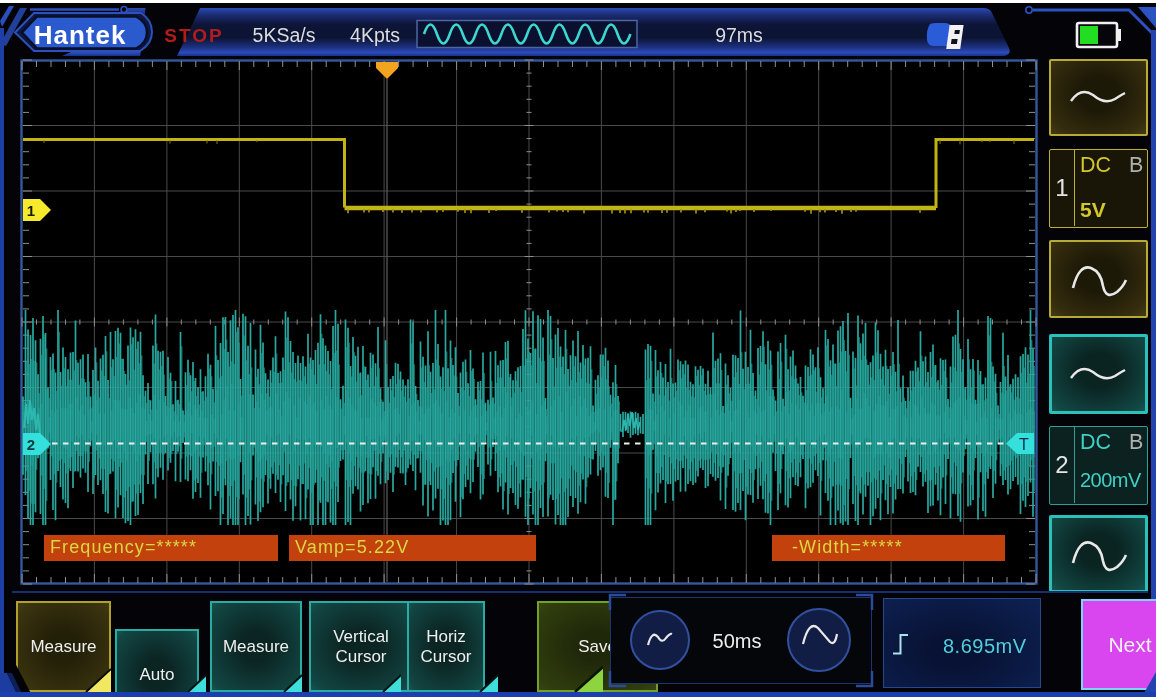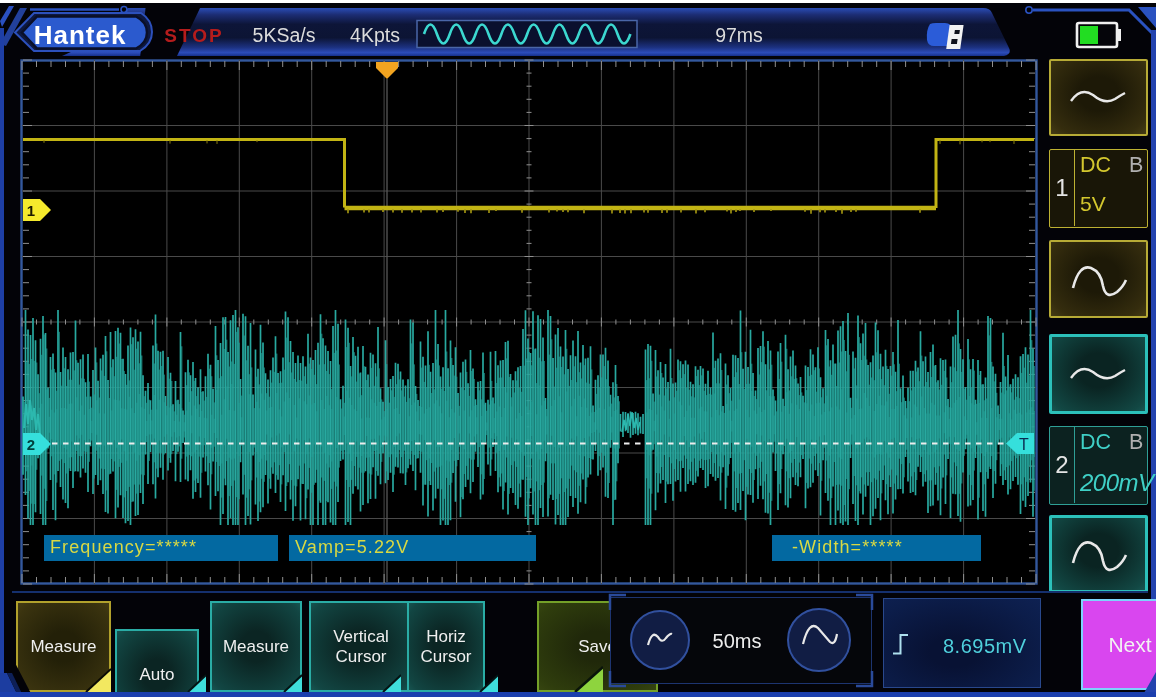--- a/index.html
+++ b/index.html
@@ -1,18 +1,18 @@
 <!DOCTYPE html>
 <html><head><meta charset="utf-8">
 <style>
   html,body{margin:0;padding:0;background:#fff;}
   *{box-sizing:border-box;font-family:"Liberation Sans",sans-serif;}
   #scr{position:relative;width:1156px;height:700px;background:#030308;overflow:hidden;}
   .abs{position:absolute;}
-  .mbox{position:absolute;top:535px;height:26px;background:#0369a1;color:#d9d943;
+  .mbox{position:absolute;top:535px;height:26px;background:#c2410c;color:#d9d943;
         font-size:18px;line-height:25px;padding-left:6px;letter-spacing:1.1px;}
   .sbtn{position:absolute;left:1049px;width:99px;border-radius:2px;}
   .ybtn{background:radial-gradient(ellipse at 50% 45%, #1d1907 30%, #352d0e 82%, #453c14);border:2px solid #b7ab36;}
   .tbtn{background:radial-gradient(ellipse at 50% 45%, #0a2422 30%, #124844 88%, #175652);border:3px solid #2cc0ba;}
   .bbtn{position:absolute;top:601px;height:91px;color:#efefef;font-size:17px;text-align:center;
         display:flex;align-items:center;justify-content:center;line-height:20px;}
   .tealb{background:radial-gradient(ellipse at 50% 50%, #0b2523 25%, #124643 88%, #175450);border:2px solid #2aaca5;}
 </style></head>
 <body>
 <div id="scr">
@@ -81,48 +81,48 @@
   <path d="M23,199 L40,199 L51,210 L40,221 L23,221 Z" fill="#f5ea2c"></path>
   <text x="31" y="216" text-anchor="middle" font-size="15" font-weight="bold" fill="#1a1a00">1</text>
   <path d="M23,433 L40,433 L51,444 L40,455 L23,455 Z" fill="#35dfdc"></path>
   <text x="31" y="450" text-anchor="middle" font-size="15" font-weight="bold" fill="#00403c">2</text>
   <path d="M1034,433 L1017,433 L1006,443.5 L1017,454 L1034,454 Z" fill="#35dfdc"></path>
   <text x="1024" y="450" text-anchor="middle" font-size="16" fill="#0a2a50">T</text>
 </svg>
 
 <div class="mbox" style="left:44px;width:234px;">Frequency=*****</div>
 <div class="mbox" style="left:289px;width:247px;">Vamp=5.22V</div>
-<div class="mbox" style="left:772px;width:209px;padding-left:20px;">-Width=*****</div>
+<div class="mbox" style="left:772px;width:233px;padding-left:20px;">-Width=*****</div>
 
 <div class="sbtn ybtn" style="top:59px;height:77px;">
   <svg width="95" height="73" viewBox="0 0 95 73">
         <path d="M20,40 Q30,26 42,34 Q54,44 64,38 Q70,34 74,32" fill="none" stroke="#e8e8e8" stroke-width="2.4"></path>
       </svg>
 </div>
 <div class="sbtn" style="top:149px;height:79px;background:#191607;border:1.5px solid #bdb132;color:#d3c72e;">
   <div class="abs" style="left:0;top:0;width:25px;height:76px;border-right:1.5px solid #bdb132;color:#e4e4e4;font-size:24px;display:flex;align-items:center;justify-content:center;">1</div>
   <div class="abs" style="left:30px;top:3px;font-size:21.5px;">DC</div>
   <div class="abs" style="left:79px;top:3px;font-size:21.5px;color:#b0b0b0;">B</div>
-  <div class="abs" style="left:30px;top:42px;font-size:21px;">5V</div>
+  <div class="abs" style="left:30px;top:48px;font-size:21px;font-weight:bold;">5V</div>
 </div>
 <div class="sbtn ybtn" style="top:240px;height:78px;">
   <svg width="95" height="74" viewBox="0 0 95 74">
         <path d="M22,46 Q28,22 40,26 Q50,30 52,44 Q55,58 66,50 Q72,45 75,38" fill="none" stroke="#e8e8e8" stroke-width="2.6"></path>
       </svg>
 </div>
 <div class="sbtn tbtn" style="top:334px;height:80px;">
   <svg width="93" height="74" viewBox="0 0 93 74">
         <path d="M19,41 Q29,27 41,35 Q53,45 63,39 Q69,35 73,33" fill="none" stroke="#e8e8e8" stroke-width="2.4"></path>
       </svg>
 </div>
 <div class="sbtn" style="top:426px;height:79px;background:#0c2220;border:1.5px solid #2f9f96;color:#3fd0c6;">
   <div class="abs" style="left:0;top:0;width:25px;height:76px;border-right:1.5px solid #2f9f96;color:#e4e4e4;font-size:24px;display:flex;align-items:center;justify-content:center;">2</div>
   <div class="abs" style="left:30px;top:3px;font-size:21.5px;">DC</div>
   <div class="abs" style="left:79px;top:3px;font-size:21.5px;color:#b0b0b0;">B</div>
-  <div class="abs" style="left:30px;top:42px;font-size:24px;letter-spacing:-0.5px;font-style:italic;">200mV</div>
+  <div class="abs" style="left:30px;top:42px;font-size:20px;letter-spacing:-0.5px;">200mV</div>
 </div>
 <div class="sbtn tbtn" style="top:515px;height:78px;">
   <svg width="93" height="72" viewBox="0 0 93 72">
         <path d="M21,45 Q27,21 39,25 Q49,29 51,43 Q54,57 65,49 Q71,44 74,37" fill="none" stroke="#e8e8e8" stroke-width="2.6"></path>
       </svg>
 </div>
 <div class="abs" style="left:1049px;top:599px;width:98px;height:91px;background:#d946ef;border:2px solid #7dd3fc;color:#f2f2f2;font-size:21px;display:flex;align-items:center;justify-content:center;clip-path:polygon(0 0,100% 0,100% 75%,80% 100%,0 100%);margin-left:32px;">Next</div>
 
 <div class="abs" style="left:12px;top:591px;width:1136px;height:2px;background:#15306e"></div>
 

